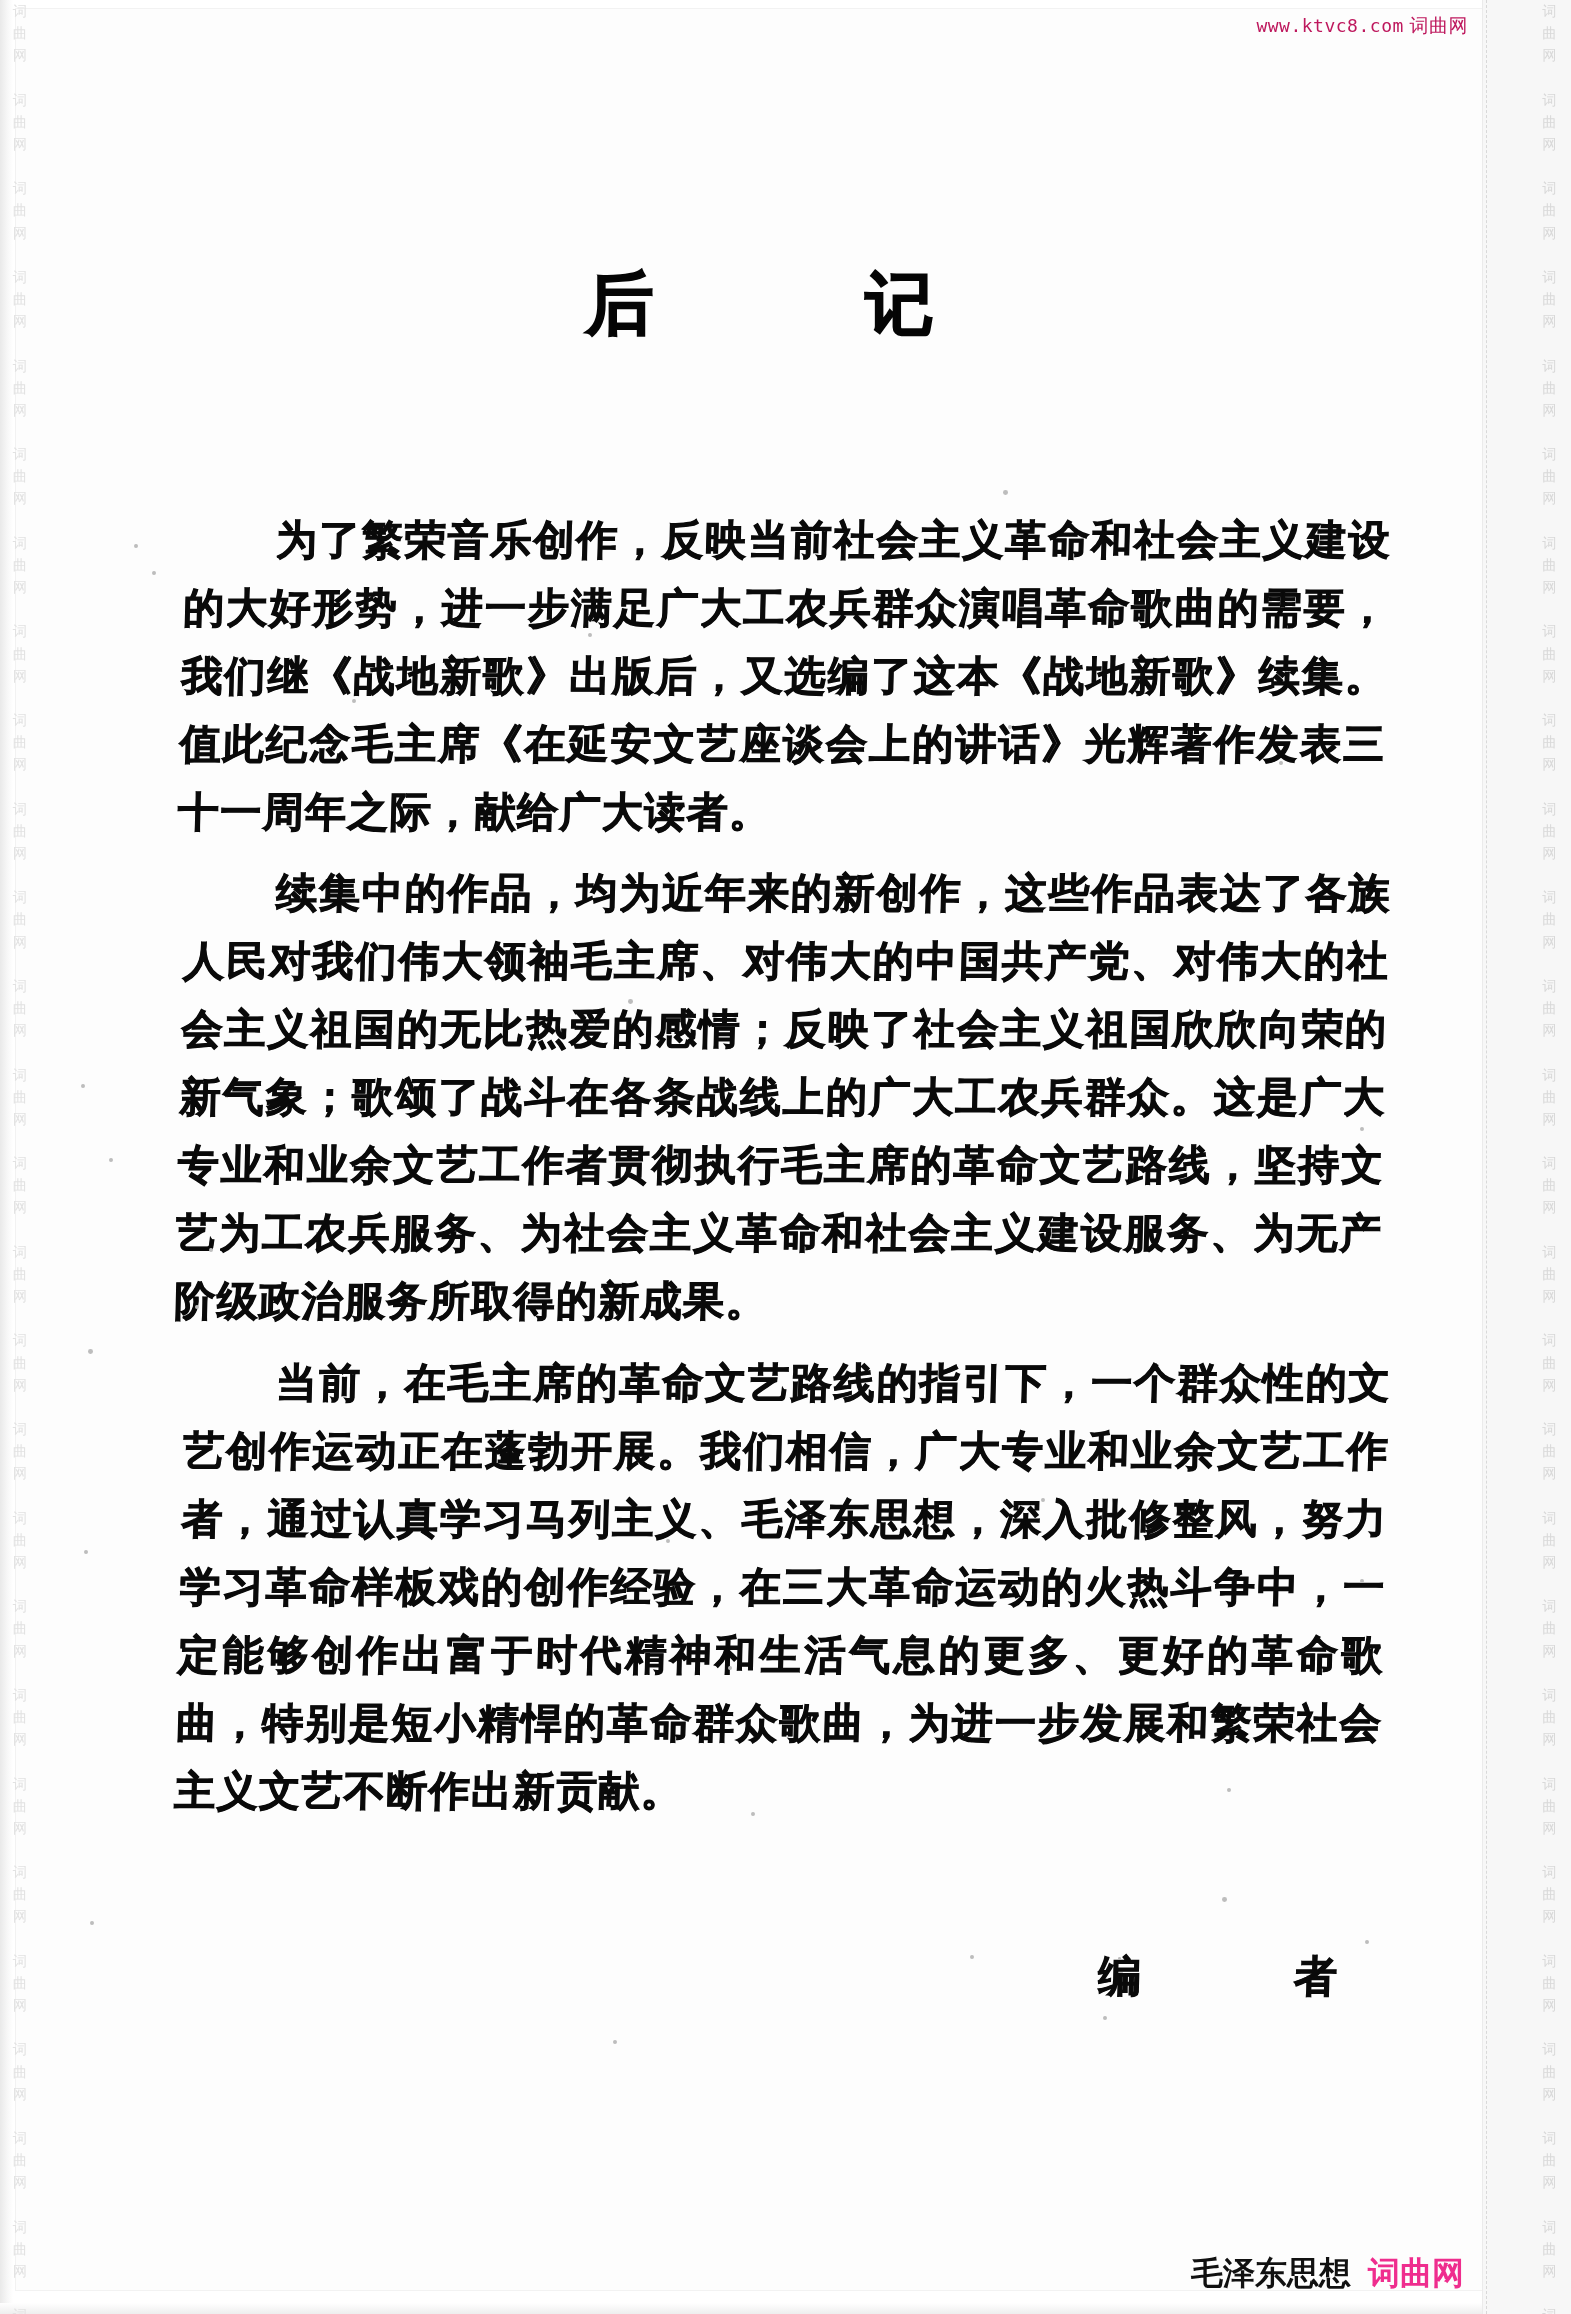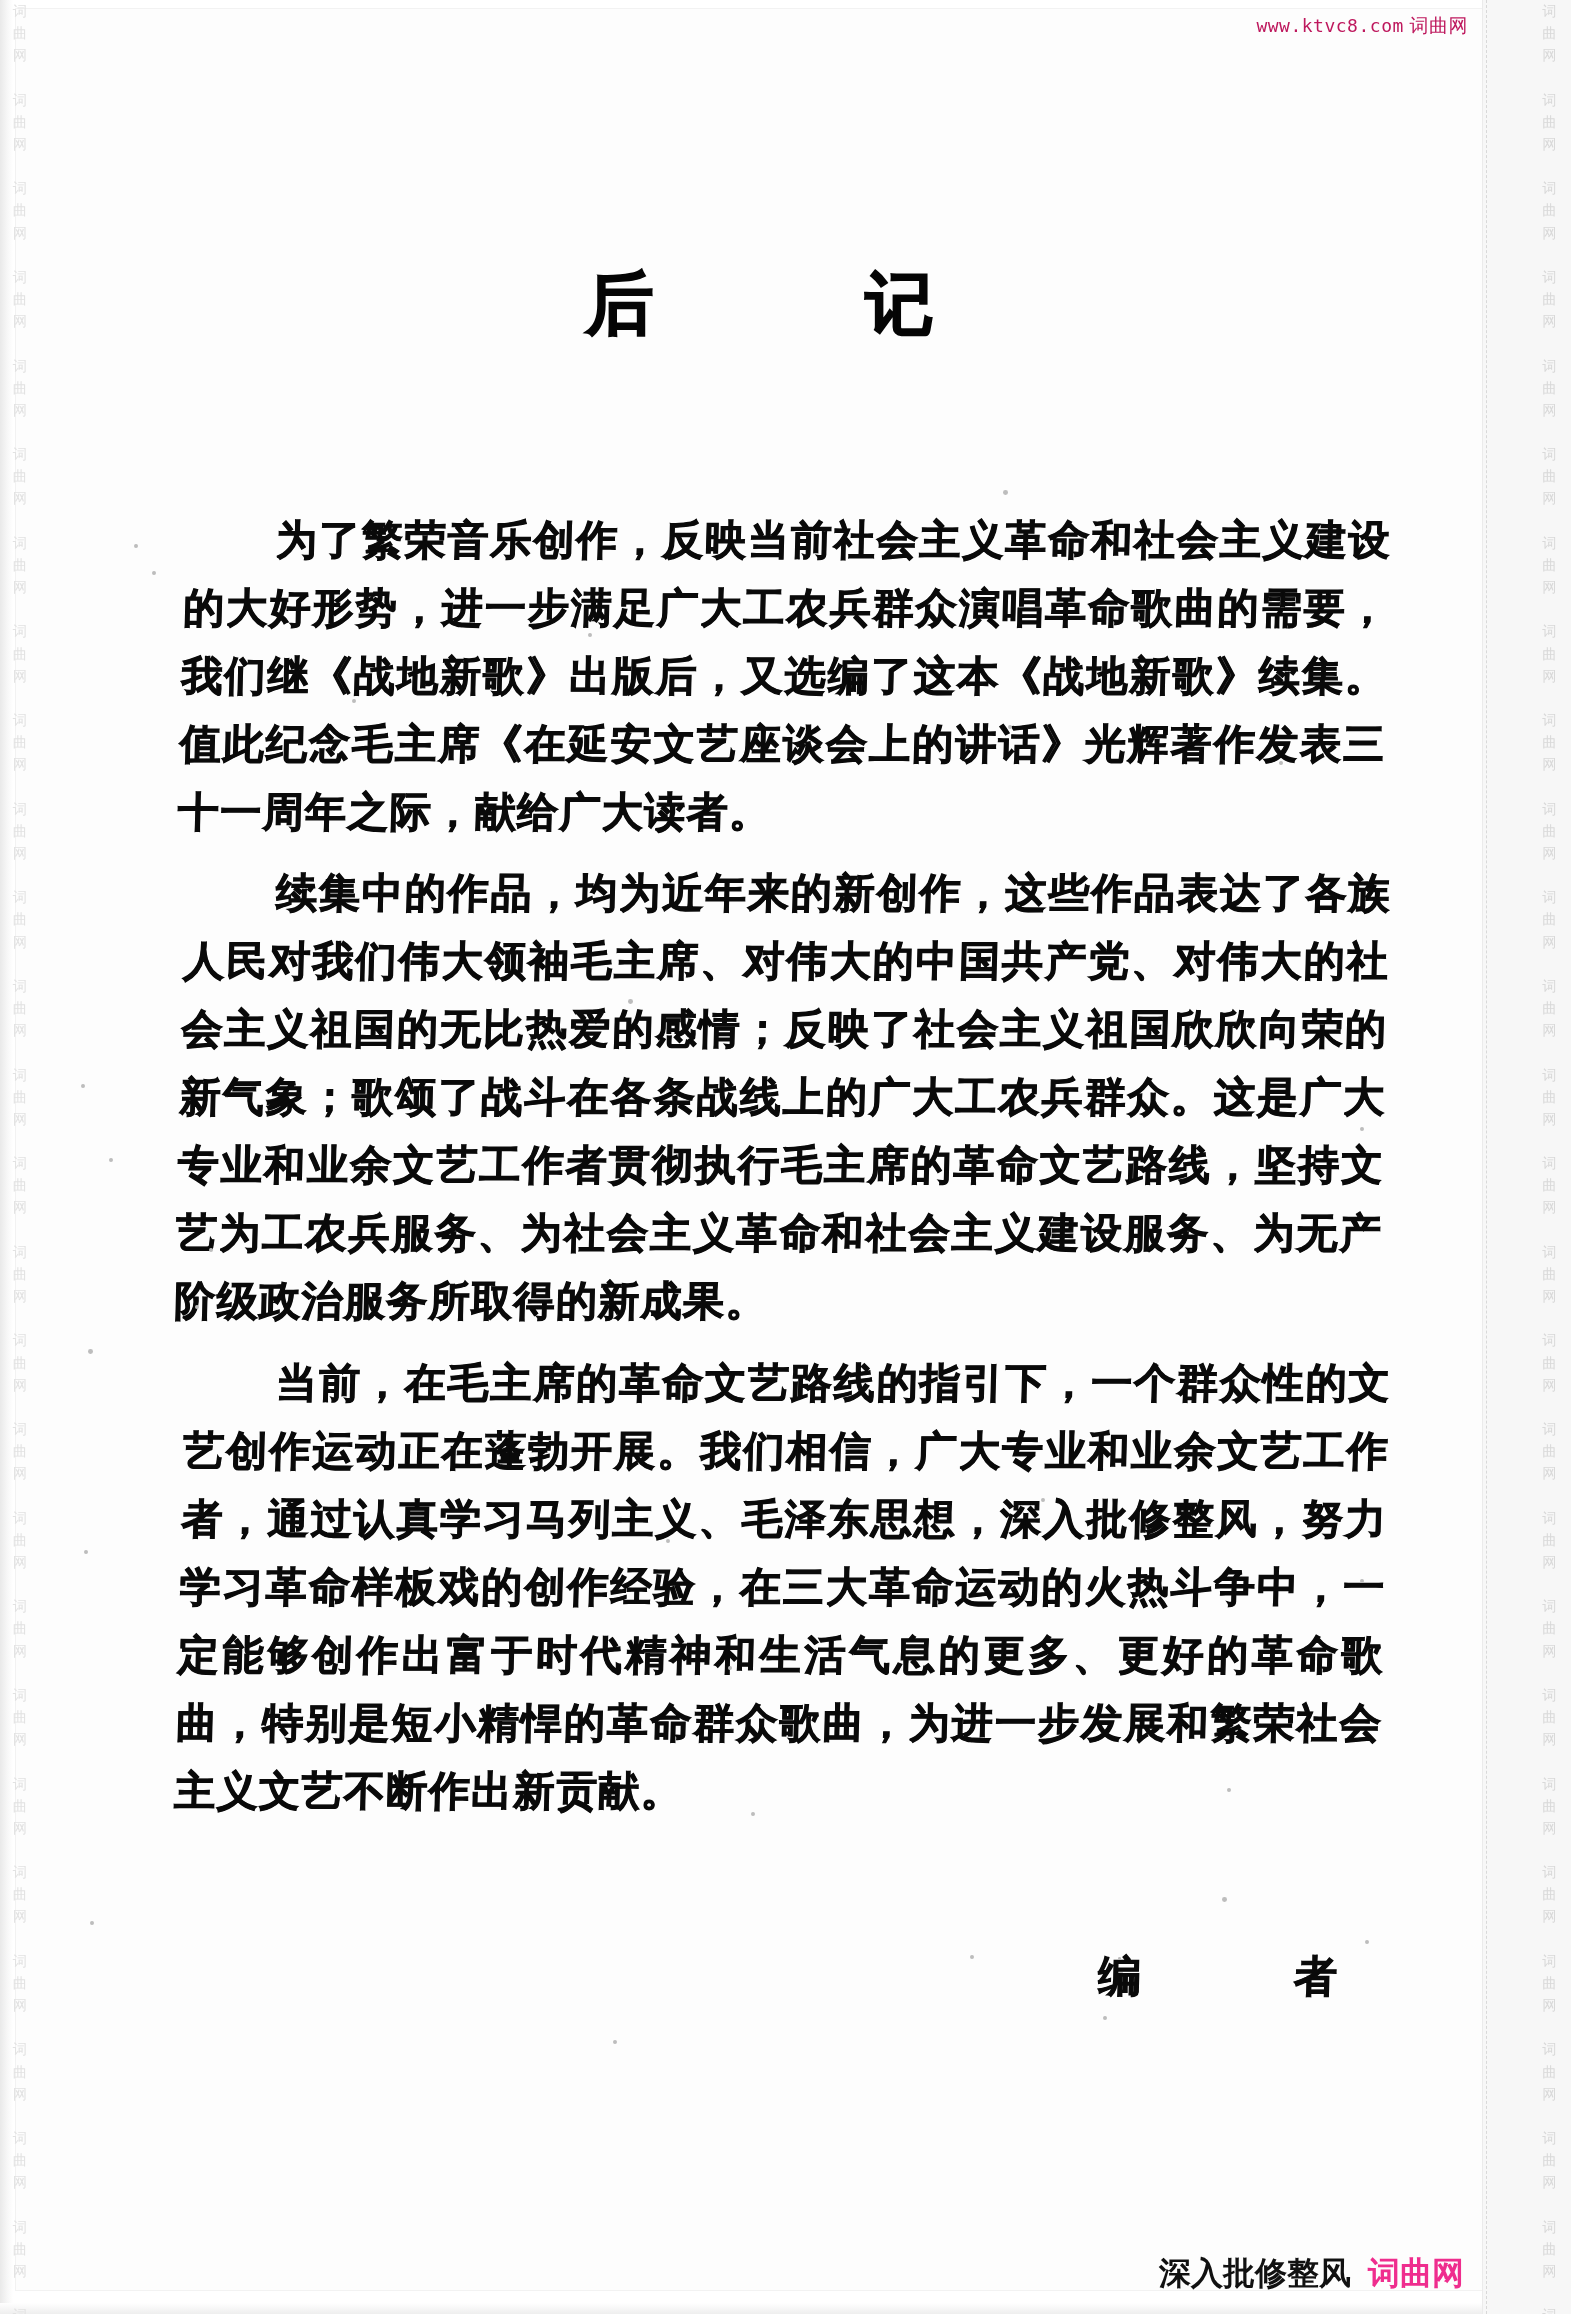--- a/index.html
+++ b/index.html
@@ -460,21 +460,21 @@
 
   <div id="body-text">
     <p class="para">为了繁荣音乐创作，反映当前社会主义革命和社会主义建设的大好形势，进一步满足广大工农兵群众演唱革命歌曲的需要，我们继《战地新歌》出版后，又选编了这本《战地新歌》续集。值此纪念毛主席《在延安文艺座谈会上的讲话》光辉著作发表三十一周年之际，献给广大读者。</p>
     <p class="para">续集中的作品，均为近年来的新创作，这些作品表达了各族人民对我们伟大领袖毛主席、对伟大的中国共产党、对伟大的社会主义祖国的无比热爱的感情；反映了社会主义祖国欣欣向荣的新气象；歌颂了战斗在各条战线上的广大工农兵群众。这是广大专业和业余文艺工作者贯彻执行毛主席的革命文艺路线，坚持文艺为工农兵服务、为社会主义革命和社会主义建设服务、为无产阶级政治服务所取得的新成果。</p>
     <p class="para last">当前，在毛主席的革命文艺路线的指引下，一个群众性的文艺创作运动正在蓬勃开展。我们相信，广大专业和业余文艺工作者，通过认真学习马列主义、毛泽东思想，深入批修整风，努力学习革命样板戏的创作经验，在三大革命运动的火热斗争中，一定能够创作出富于时代精神和生活气息的更多、更好的革命歌曲，特别是短小精悍的革命群众歌曲，为进一步发展和繁荣社会主义文艺不断作出新贡献。</p>
   </div>
 
   <div id="signature">编　者</div>
 
   <div id="footer-credit">
-    <span class="src-label">深入批修整风</span><span class="src-site">词曲网</span>
+    <span class="src-label">毛泽东思想</span><span class="src-site">词曲网</span>
   </div>
 
 <div class="speck" style="left: 134px; top: 544px; width: 3.8px; height: 3.8px;"></div>
     <div class="speck" style="left: 152px; top: 571px; width: 3.8px; height: 3.8px;"></div>
     <div class="speck" style="left: 1003px; top: 490px; width: 4.8px; height: 4.8px;"></div>
     <div class="speck" style="left: 588px; top: 633px; width: 3.8px; height: 3.8px;"></div>
     <div class="speck" style="left: 352px; top: 699px; width: 3.8px; height: 3.8px;"></div>
     <div class="speck" style="left: 1279px; top: 761px; width: 3.8px; height: 3.8px;"></div>
     <div class="speck" style="left: 1008px; top: 725px; width: 3.8px; height: 3.8px;"></div>
     <div class="speck" style="left: 628px; top: 999px; width: 4.8px; height: 4.8px;"></div>

